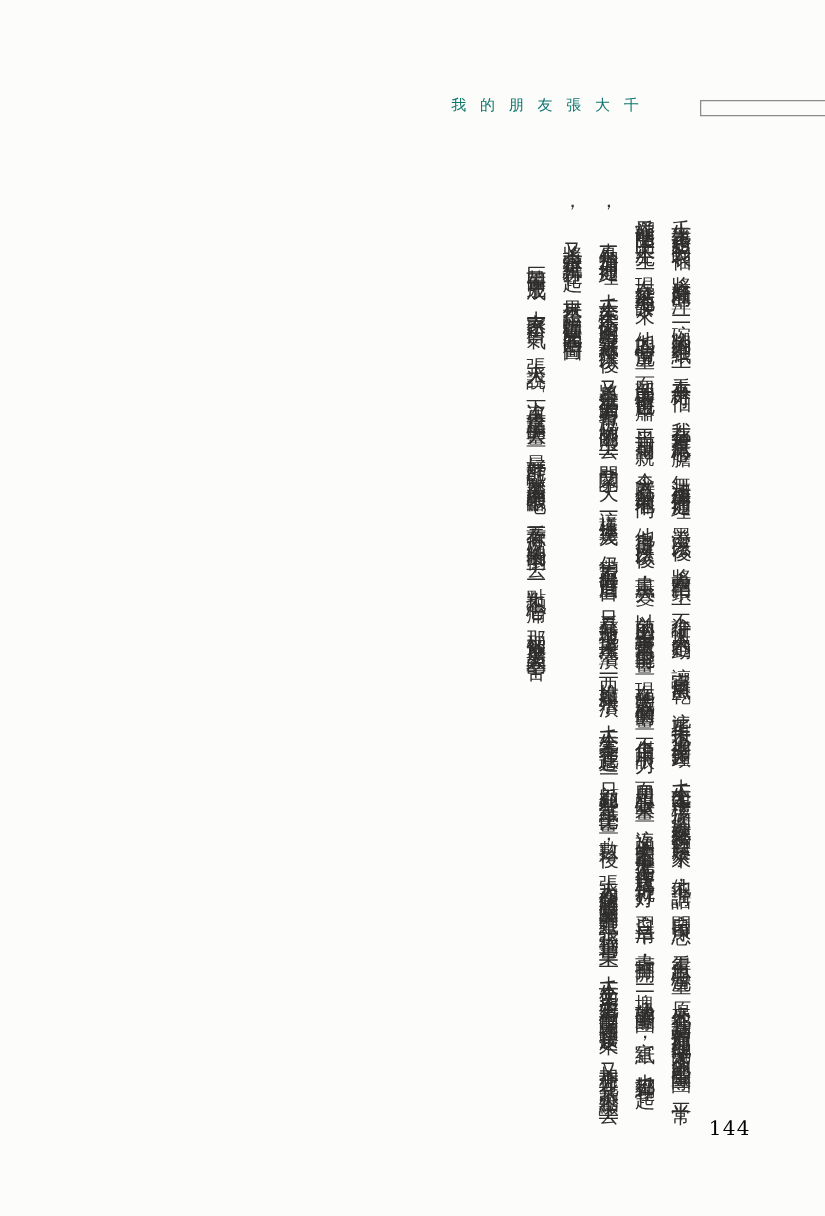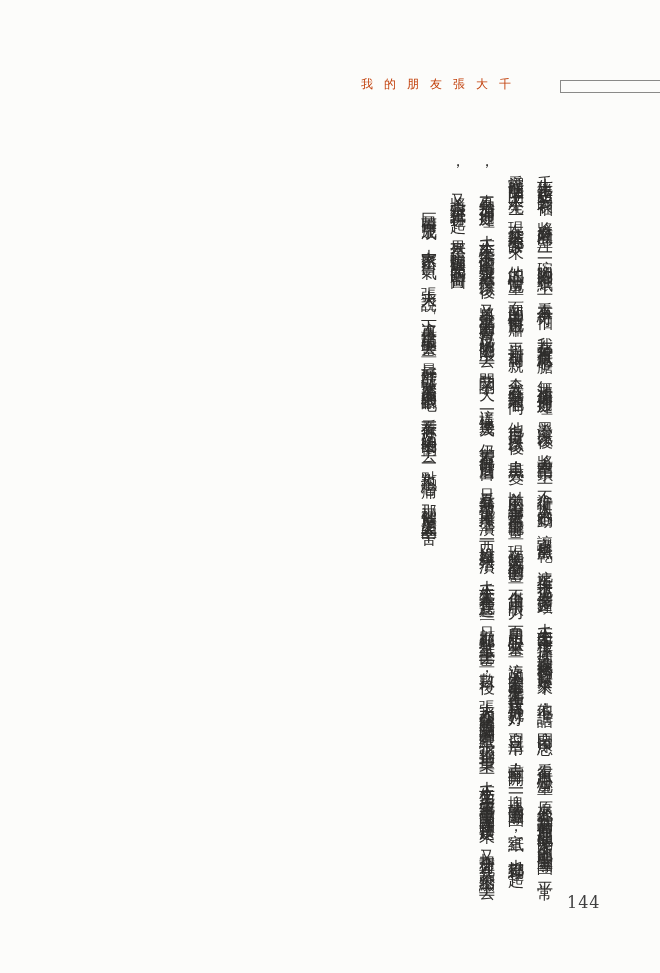--- a/index.html
+++ b/index.html
@@ -20,21 +20,21 @@
     overflow: hidden;
     color: #2b2b2b;
   }
   
   .running-head {
     position: absolute;
     top: 76px;
     right: 138px;
     font-size: 12px;
     letter-spacing: 11px;
-    color: #c2410c;
+    color: #0f766e;
     white-space: nowrap;
   }
   
   .head-rule {
     position: absolute;
     top: 80px;
     right: -6px;
     width: 104px;
     height: 11px;
     border: 1px solid #8a8a88;
@@ -61,21 +61,21 @@
   }
   .text-block p + p {
     text-indent: 37.6px;
   }
   .page-number {
     position: absolute;
     top: 893px;
     left: 567px;
     font-size: 16px;
     letter-spacing: 1px;
-    color: #404040;
+    color: #000000;
     font-family: "DejaVu Serif", "Liberation Serif", serif;
   }
 </style>
 </head>
 <body>
 
 <div class="page">
 
   <div class="running-head">我的朋友張大千</div>
 

